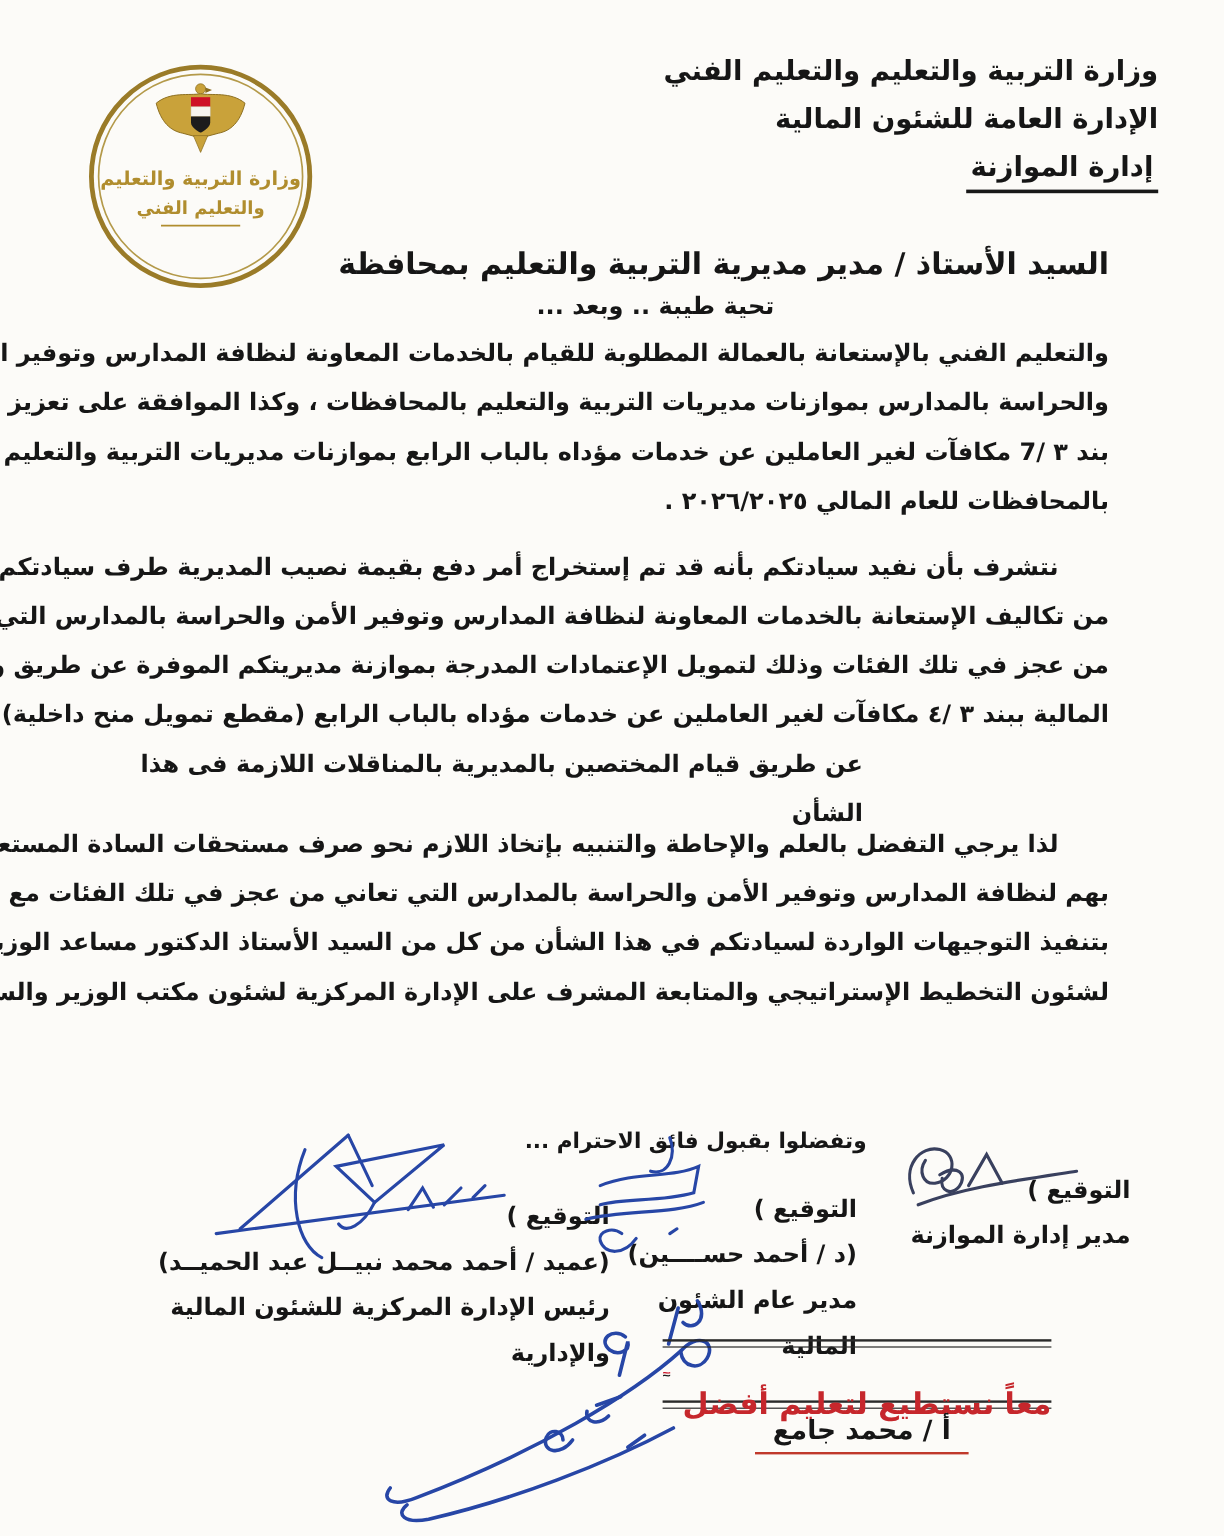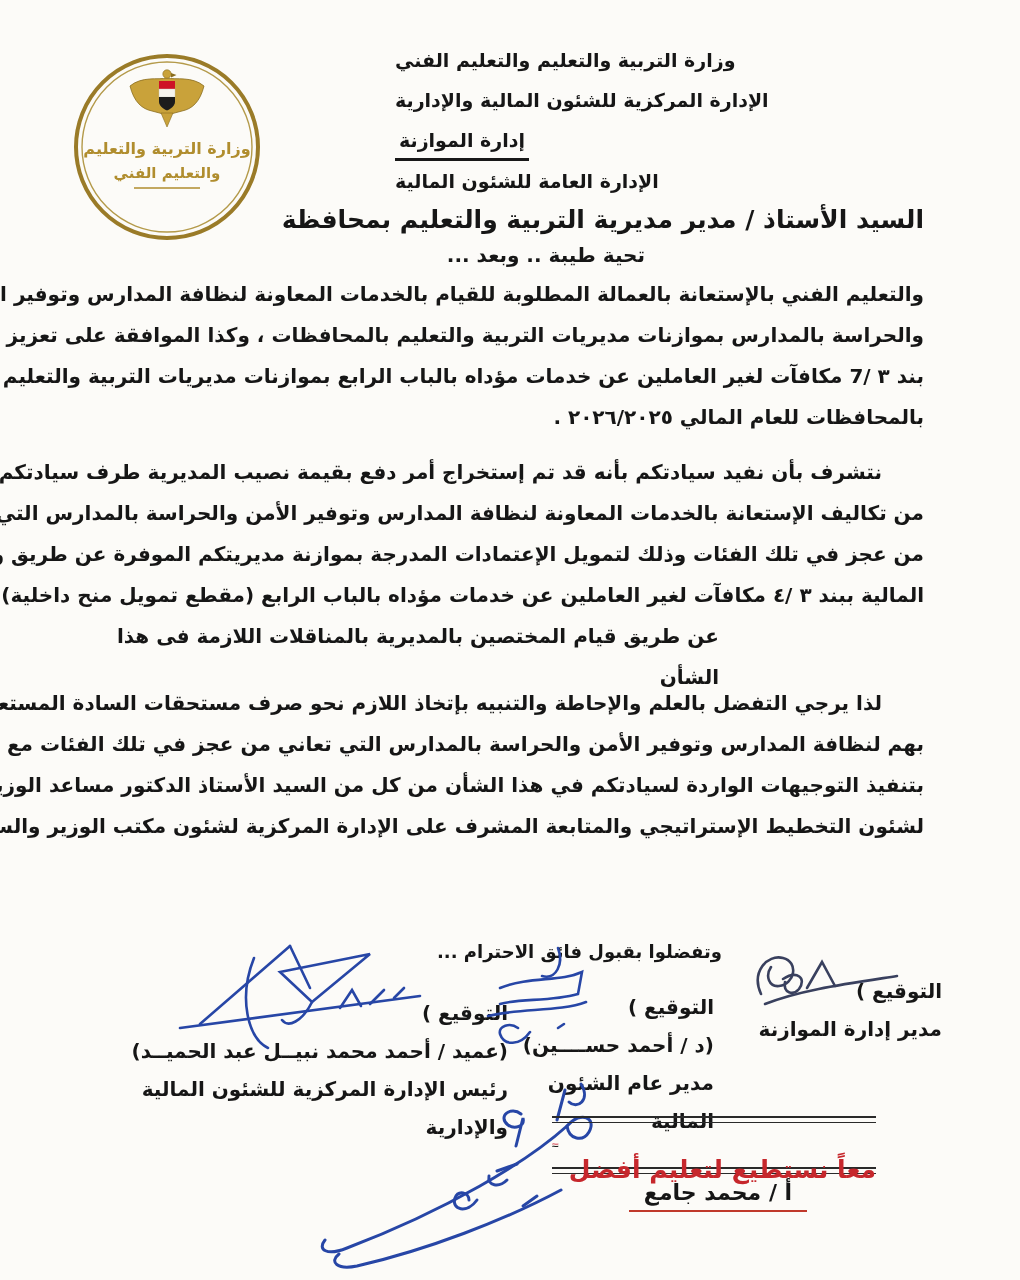--- a/index.html
+++ b/index.html
@@ -10,21 +10,21 @@
   }
   .page{
     position:relative;width:1020px;height:1280px;overflow:hidden;
     background:#fcfbf8;color:#161616;direction:rtl;
   }
   
   .seal{position:absolute;left:70px;top:50px;width:194px;height:194px;}
   
   .letterhead{
     position:absolute;top:40px;right:55px;width:570px;
-    text-align:left;font-weight:700;font-size:19px;line-height:40px;
+    text-align:right;font-weight:700;font-size:23px;line-height:40px;
   }
   .letterhead .u-line{display:inline-block;border-bottom:3px solid #181818;padding:0 4px 1px 4px;line-height:34px;}
   
   .addressee{position:absolute;top:205px;right:96px;font-size:25px;font-weight:700;}
   .greeting{position:absolute;top:243px;right:375px;font-size:20px;font-weight:700;}
   
   .bodytext{position:absolute;top:274px;right:96px;left:100px;font-size:20px;font-weight:700;}
   .para{margin:0;}
   .para + .para{margin-top:14px;}
   .para.p3{margin-top:26px;}
@@ -80,23 +80,22 @@
         <path d="M91 63 l6 14 6 -14 Z" fill="#c9a23a" stroke="#8a6d1f" stroke-width="0.6"></path>
       </g>
       <text x="97" y="104" text-anchor="middle" font-size="16" font-weight="bold" fill="#b08d2e">وزارة التربية والتعليم</text>
       <text x="97" y="128" text-anchor="middle" font-size="15" font-weight="bold" fill="#b08d2e">والتعليم الفني</text>
       <path d="M64 138 h66" stroke="#b08d2e" stroke-width="1.6"></path>
     </svg>
   </div>
 
   <div class="letterhead">
     <div>وزارة التربية والتعليم والتعليم الفني</div>
-    <div>الإدارة المركزية للشئون المالية والإدارية</div>
+    <div>الإدارة العامة للشئون المالية</div>
     <div><span class="u-line">إدارة الموازنة</span></div>
-    <div>الإدارة العامة للشئون المالية</div>
   </div>
 
   <div class="addressee">السيد الأستاذ / مدير مديرية التربية والتعليم بمحافظة</div>
   <div class="greeting">تحية طيبة .. وبعد ...</div>
 
   <div class="bodytext">
     <div class="para p1">
       <div class="l">والتعليم الفني بالإستعانة بالعمالة المطلوبة للقيام بالخدمات المعاونة لنظافة المدارس وتوفير الأمن</div>
       <div class="l">والحراسة بالمدارس بموازنات مديريات التربية والتعليم بالمحافظات ، وكذا الموافقة على تعزيز</div>
       <div class="l">بند ٣ /7 مكافآت لغير العاملين عن خدمات مؤداه بالباب الرابع بموازنات مديريات التربية والتعليم</div>

